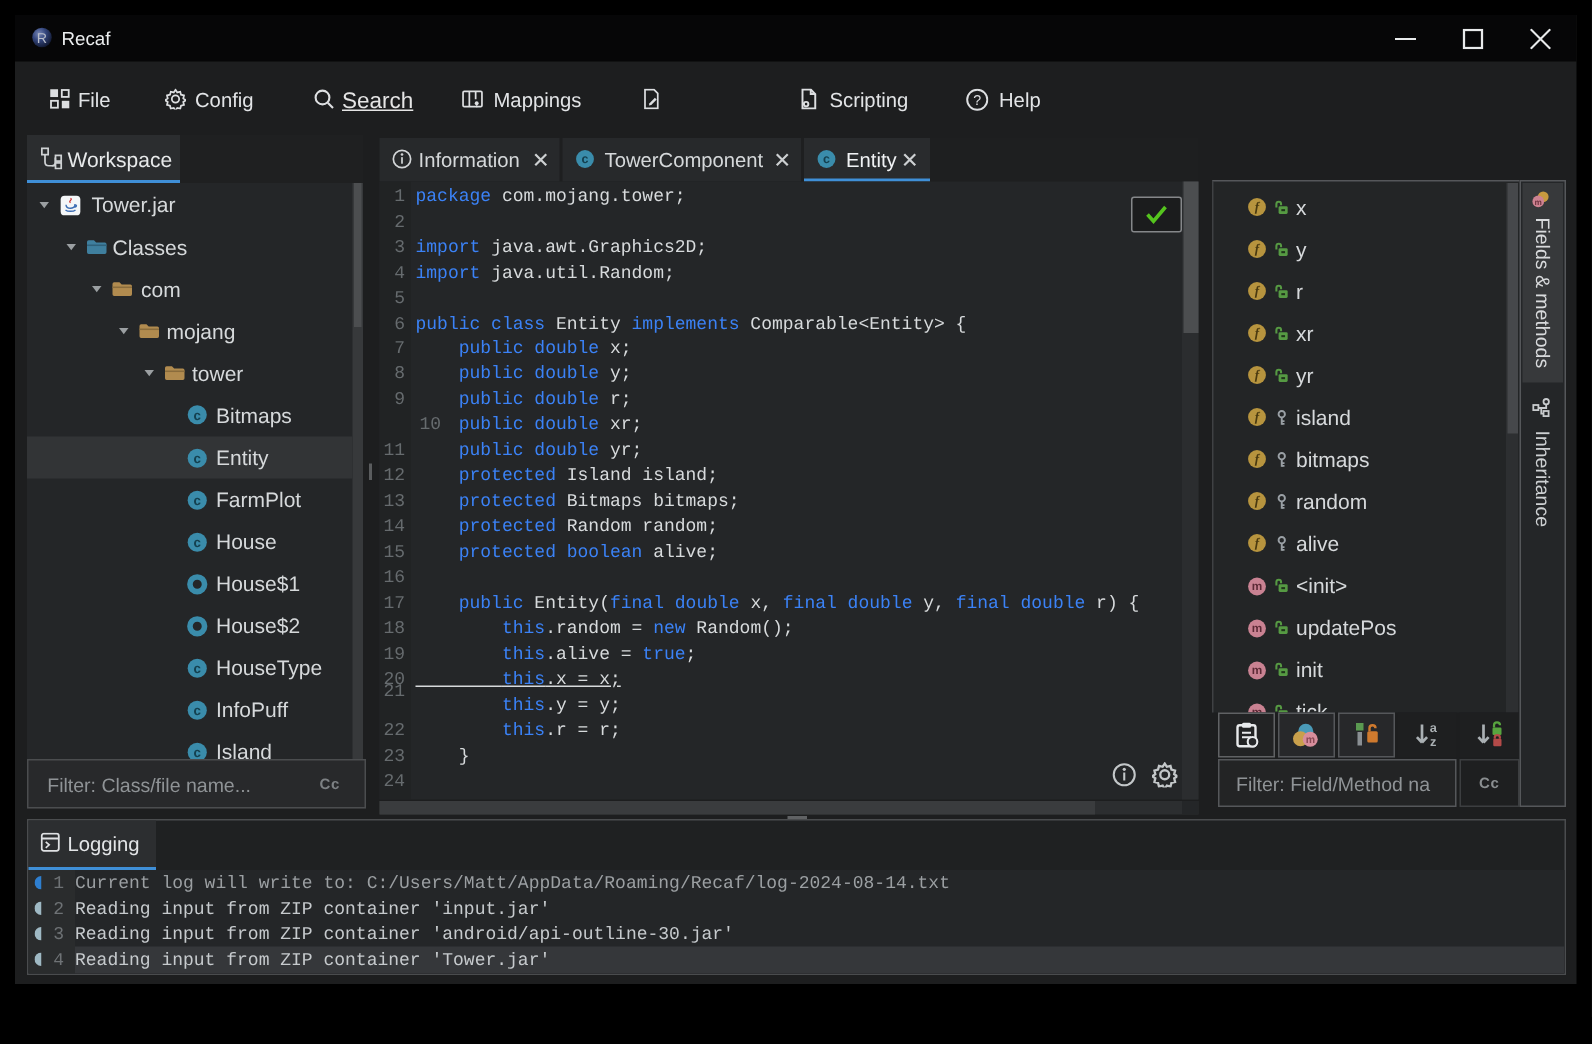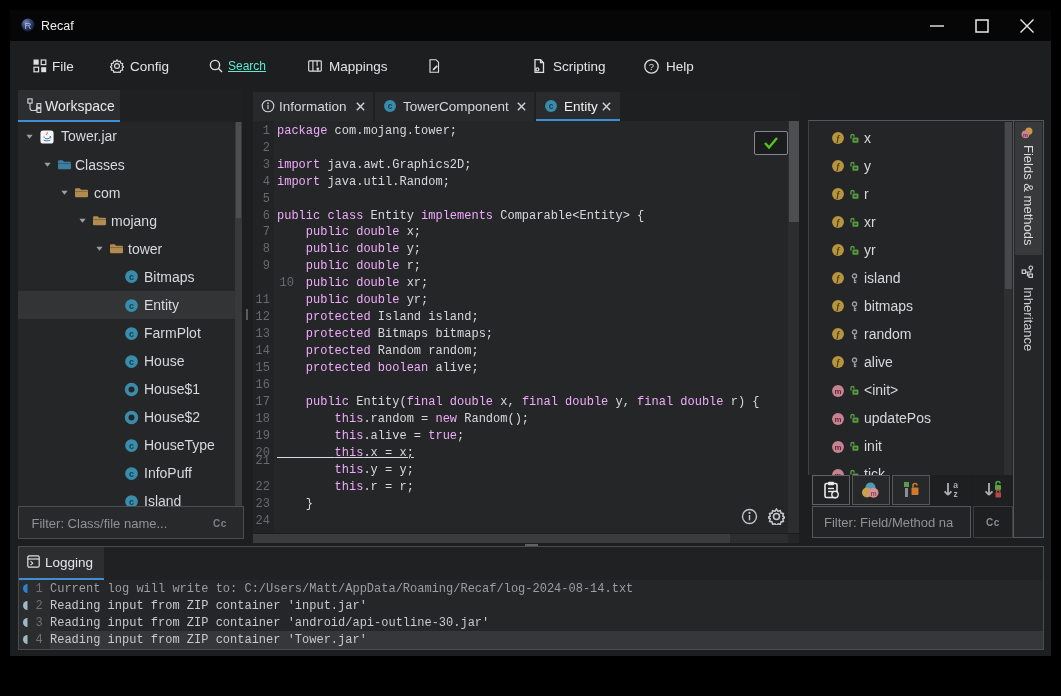--- a/index.html
+++ b/index.html
@@ -2,21 +2,21 @@
 <html><head>
 <meta charset="utf-8">
 <style>
   * { margin:0; padding:0; box-sizing:border-box; }
   html,body { width:1061px; height:696px; background:#000; overflow:hidden;
     font-family:"Liberation Sans", sans-serif; }
   .abs { position:absolute; }
   #win { position:absolute; left:10px; top:10px; width:1041px; height:646px; background:#1d1e1f; }
   #titlebar { position:absolute; left:10px; top:10px; width:1041px; height:31px; background:#060607; }
   .mono { font-family:"Liberation Mono", monospace; }
-  .k { color:#f0abfc; }
+  .k { color:#3b82f6; }
   .tl { font-size:14px; color:#d6d9db; }
   .cl { position:absolute; left:24px; white-space:pre; font-family:"Liberation Mono", monospace; font-size:12px; color:#d7dadc; line-height:16.95px; }
   .ln { position:absolute; width:17px; text-align:right; font-family:"Liberation Mono", monospace; font-size:12px; color:#666b6e; line-height:16.95px; }
 </style>
 </head>
 <body>
 <div id="win"></div>
 <div id="titlebar"></div>
 
 <div class="abs" style="left:21px;top:18px;width:14px;height:14px;">
@@ -54,21 +54,21 @@
 <svg width="14" height="14" viewBox="0 0 24 24" fill="none" stroke="#dddfe1" stroke-width="2">
 <path d="M12 1.5 l2 3 3.4 -0.8 0.9 3.4 3.4 0.9 -0.8 3.4 3 2 -3 2 0.8 3.4 -3.4 0.9 -0.9 3.4 -3.4 -0.8 -2 3 -2 -3 -3.4 0.8 -0.9 -3.4 -3.4 -0.9 0.8 -3.4 -3 -2 3 -2 -0.8 -3.4 3.4 -0.9 0.9 -3.4 3.4 0.8 z"></path>
 <circle cx="12" cy="12" r="4.2"></circle>
 </svg></div>
 <div class="abs" style="left:130px;top:59px;font-size:13.5px;color:#e2e4e6;">Config</div>
 <div class="abs" style="left:209px;top:59px;width:14px;height:14px;">
 <svg width="14" height="14" viewBox="0 0 14 14" fill="none" stroke="#dddfe1" stroke-width="1.4">
 <circle cx="6" cy="6" r="4.6"></circle>
       <line x1="9.5" y1="9.5" x2="13" y2="13"></line>
 </svg></div>
-<div class="abs" style="left:228px;top:59px;font-size:12px;color:#5eead4;text-decoration:underline;">Search</div>
+<div class="abs" style="left:228px;top:59px;font-size:15px;color:#e5e5e5;text-decoration:underline;">Search</div>
 <div class="abs" style="left:308px;top:59px;width:14px;height:14px;">
 <svg width="14" height="14" viewBox="0 0 14 14" fill="none" stroke="#dddfe1" stroke-width="1.15">
 <rect x="0.7" y="1.9" width="12.6" height="10.2" rx="0.8"></rect>
 <line x1="4.9" y1="1.9" x2="4.9" y2="12.1"></line>
       <line x1="9.1" y1="1.9" x2="9.1" y2="7.2"></line>
 <circle cx="9.8" cy="9.8" r="1.3" fill="#dddfe1" stroke="none"></circle>
 <path d="M9.8 11.1 l0 1.4" stroke-width="1"></path>
 </svg></div>
 <div class="abs" style="left:329px;top:59px;font-size:13.5px;color:#e2e4e6;">Mappings</div>
 <div class="abs" style="left:427px;top:59px;width:14px;height:14px;">

